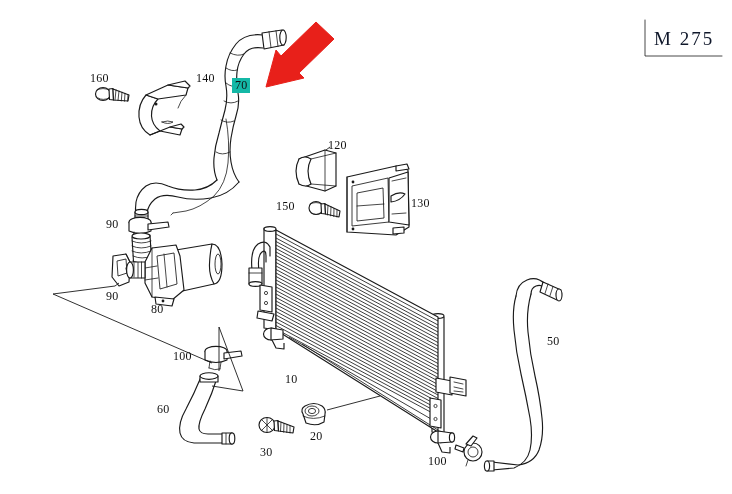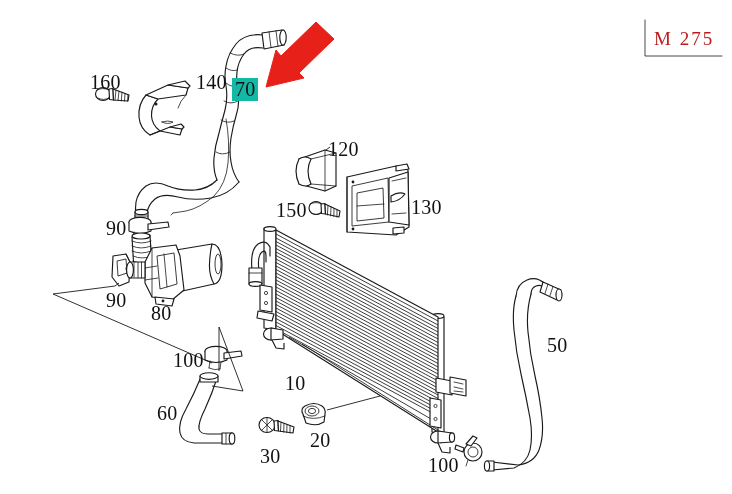--- a/index.html
+++ b/index.html
@@ -23,37 +23,37 @@
   #diagram {
     position: absolute;
     left: 0;
     top: 0;
     width: 732px;
     height: 494px;
   }
   .callout {
     position: absolute;
     font-family: "Liberation Serif", serif;
-    font-size: 20px;
+    font-size: 12px;
     color: #111111;
     line-height: 1;
     white-space: nowrap;
     letter-spacing: 0.2px;
   }
   .callout.hl {
     background: #14b8a6;
     padding: 1px 3px 2px 3px;
     text-align: center;
   }
   .mcode {
     position: absolute;
     font-family: "Liberation Serif", serif;
     font-size: 19px;
     letter-spacing: 2px;
-    color: #b91c1c;
+    color: #0f172a;
     white-space: nowrap;
   }
 </style>
 </head>
 <body>
 
 <div id="stage">
 
   <svg id="diagram" viewBox="0 0 732 494" xmlns="http://www.w3.org/2000/svg">
     <defs>

